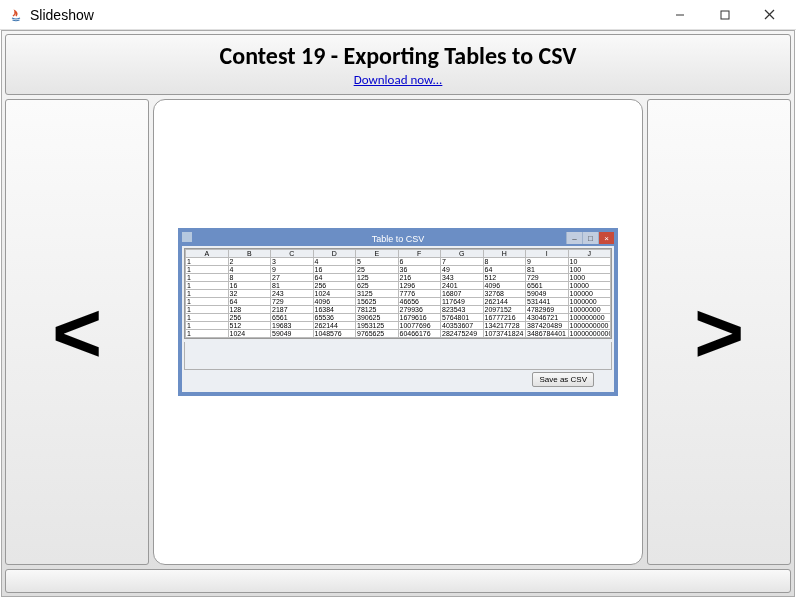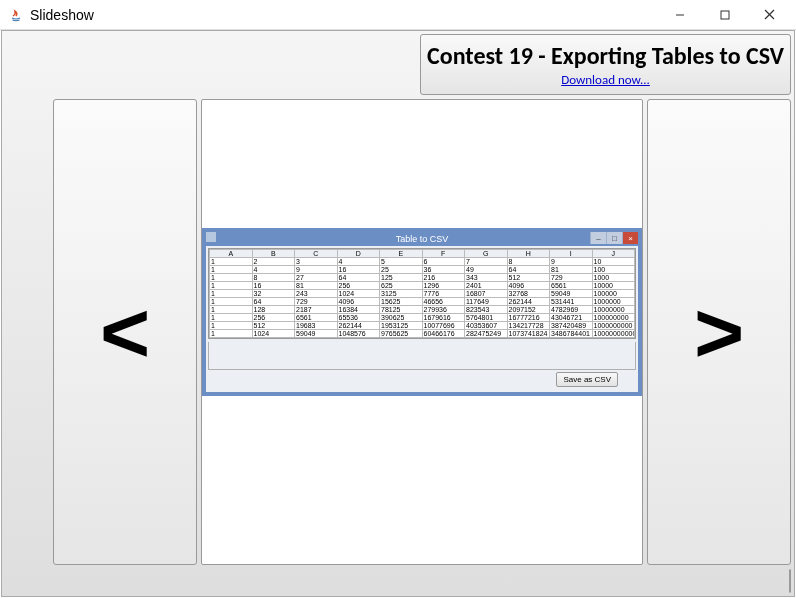--- a/index.html
+++ b/index.html
@@ -27,21 +27,20 @@
     .titlebar .win-btn.close { font-size: 16px; }
 
     .frame {
       flex: 1;
       background: linear-gradient(#f5f5f5, #dedede);
       border: 1px solid #aaa;
       margin: 0 1px 1px 1px;
       display: flex;
       flex-direction: column;
       padding: 3px;
-      align-items: flex-end;
     }
 
     .header-panel {
       border: 1px solid #999;
       border-radius: 3px;
       background: linear-gradient(#f9f9f9, #e5e5e5);
       padding: 6px;
       text-align: center;
     }
     .hdr-title { font-family: Calibri, sans-serif; font-size: 24px; font-weight: bold; color: #000; }
@@ -62,21 +61,21 @@
       display: flex; align-items: center; justify-content: center;
       font-family: Arial, sans-serif;
       font-size: 86px; font-weight: bold;
       color: #000;
       user-select: none;
     }
     .slide-area {
       flex: 1;
       background: #fff;
       border: 1px solid #999;
-      border-radius: 2px;
+      border-radius: 12px;
       display: flex; align-items: center; justify-content: center;
       overflow: hidden;
     }
 
     
     .inner-window {
       width: 440px; height: 168px;
       border: 4px solid #6b8ec5;
       background: #eceff3;
       position: relative;

